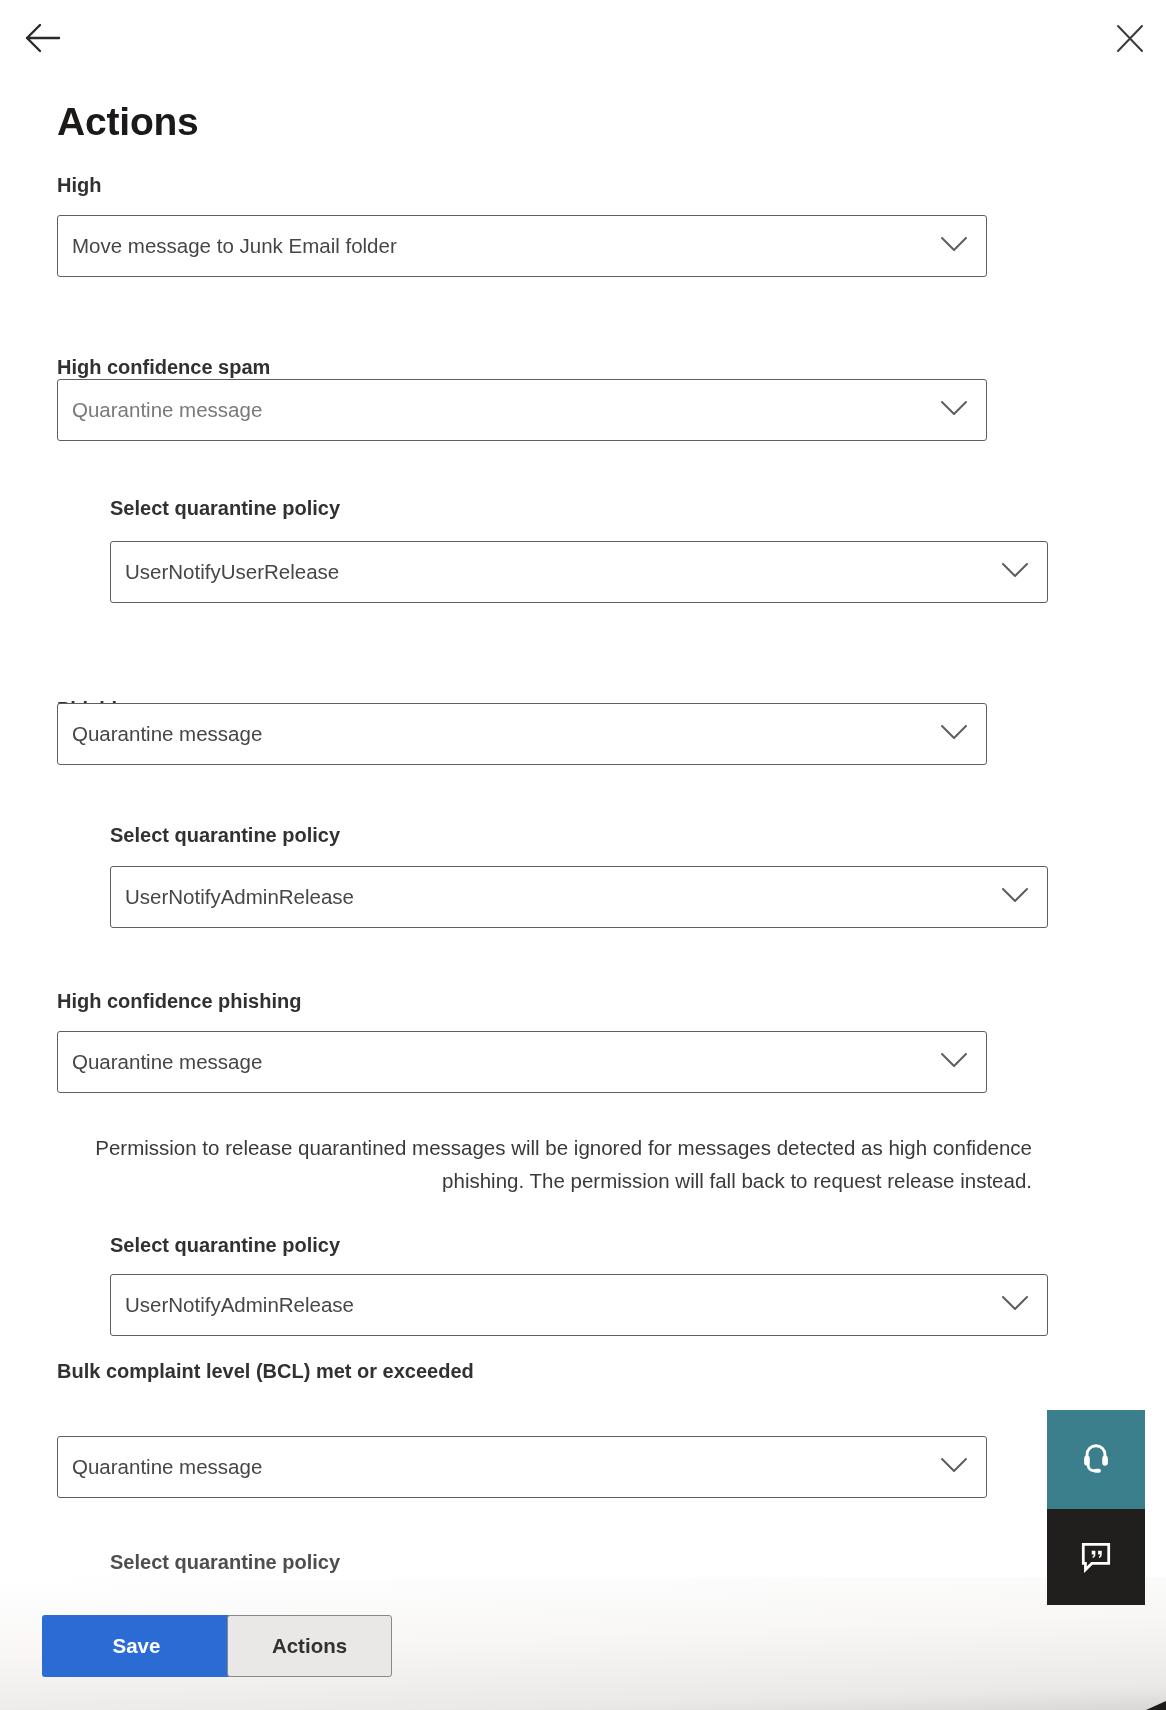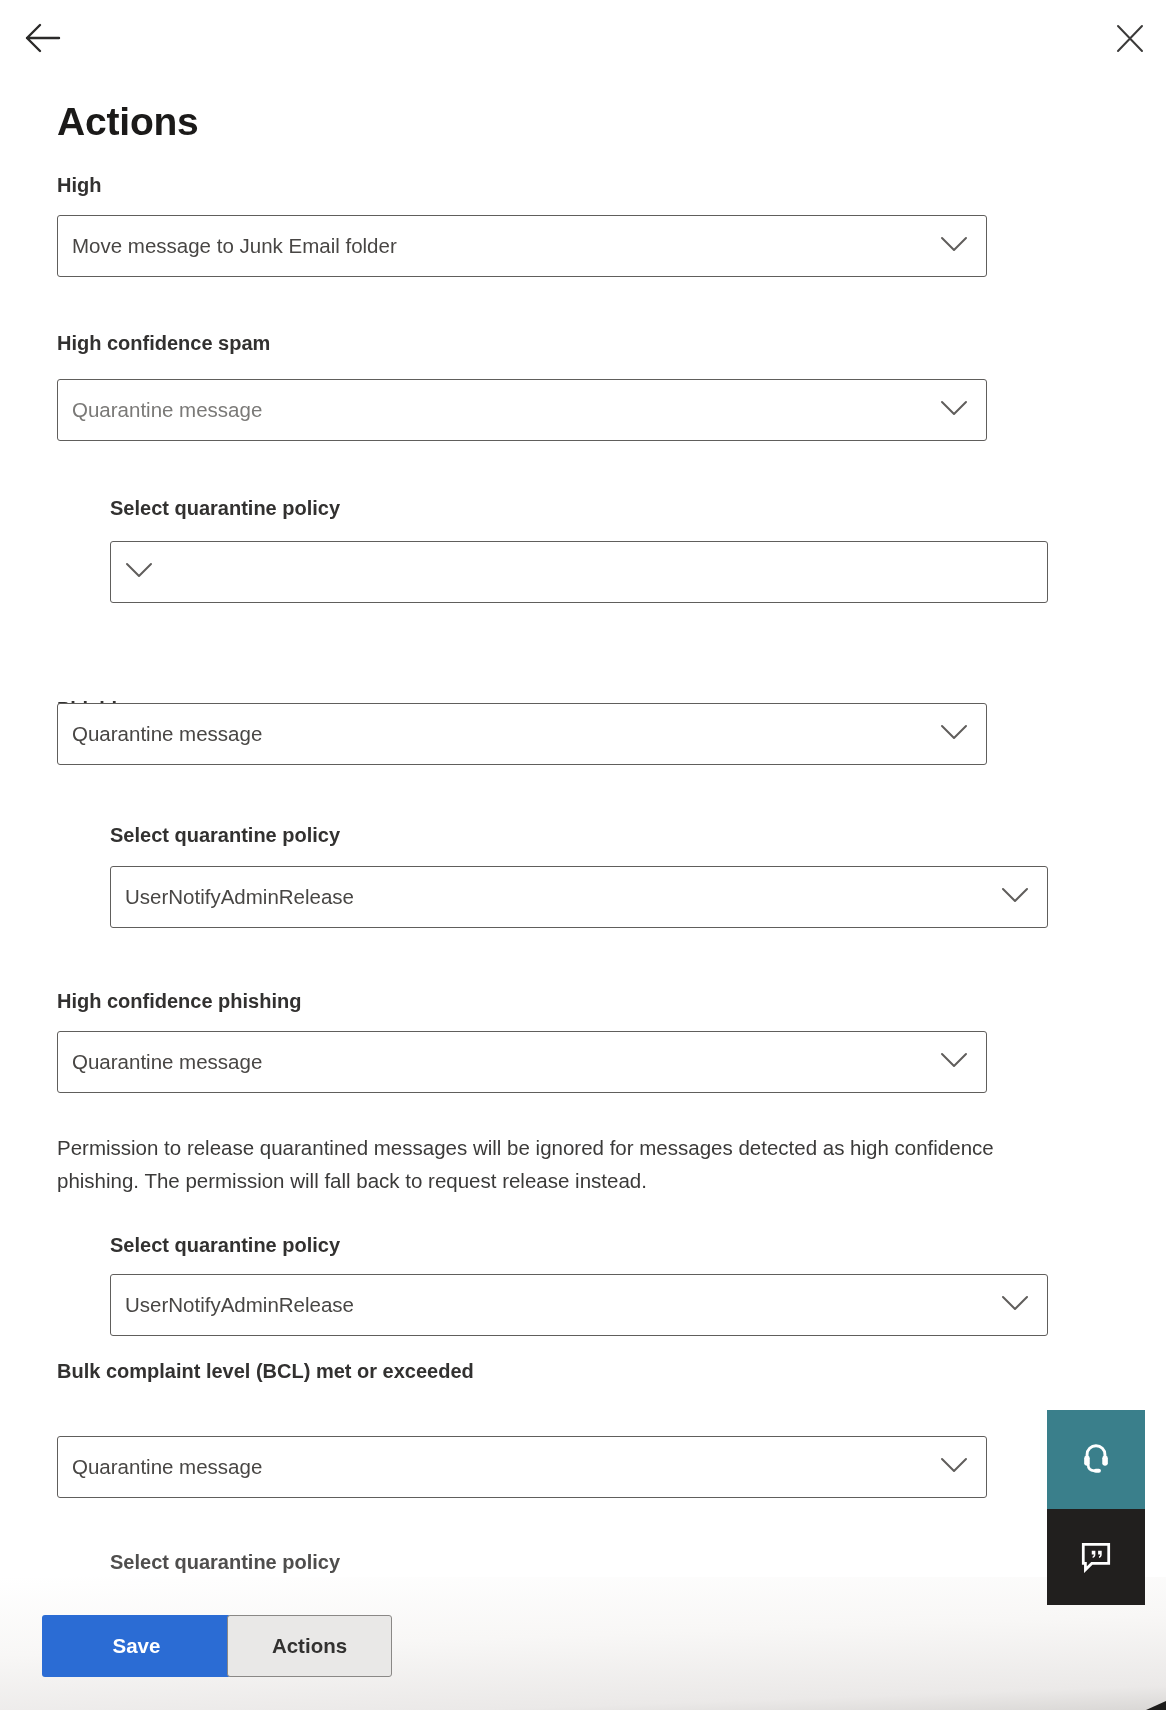--- a/index.html
+++ b/index.html
@@ -32,21 +32,21 @@
   }
   .dropdown.sub{left:110px;width:938px;}
   .dropdown .value{
     font-size:20.5px;color:#484644;flex:1 1 auto;white-space:nowrap;overflow:hidden;
   }
   .dropdown .value.muted{color:#7a7977;}
   .dropdown svg{flex:0 0 auto;}
   
   #note{
     left:57px;top:1131px;width:975px;
-    font-size:20.5px;line-height:33px;color:#3b3a39;
+    font-size:20.5px;line-height:33px;color:#3b3a39;text-align:right;
   }
   
   #truncated-label-clip{
     left:110px;top:1551px;width:420px;height:26px;overflow:hidden;
   }
   #truncated-label-clip .inner{
     font-size:20px;font-weight:600;color:#4f4e4d;white-space:nowrap;
   }
   
   #footer-shade{
@@ -97,29 +97,30 @@
 <div class="abs" id="page-title">Actions</div>
 
 <div id="fields-host">
     <div class="abs field-label" style="top: 174px;">High</div>
     <div class="abs dropdown" style="top: 215px;">
       <span class="value">Move message to Junk Email folder</span>
       <span><svg width="28" height="18" viewBox="0 0 28 18" fill="none">
           <path d="M2 3 L14 15 L26 3" stroke="#605e5c" stroke-width="2" fill="none" stroke-linecap="round" stroke-linejoin="round"></path>
         </svg></span>
     </div>
-    <div class="abs field-label" style="top: 332px;">High confidence spam</div>
+    <div class="abs field-label" style="top: 356px;">High confidence spam</div>
     <div class="abs dropdown" style="top: 379px;">
       <span class="value muted">Quarantine message</span>
       <span><svg width="28" height="18" viewBox="0 0 28 18" fill="none">
           <path d="M2 3 L14 15 L26 3" stroke="#605e5c" stroke-width="2" fill="none" stroke-linecap="round" stroke-linejoin="round"></path>
         </svg></span>
     </div>
     <div class="abs field-label sub" style="top: 497px;">Select quarantine policy</div>
     <div class="abs dropdown sub" style="top: 541px;">
+      <span class="value">UserNotifyUserRelease</span>
       <span><svg width="28" height="18" viewBox="0 0 28 18" fill="none">
           <path d="M2 3 L14 15 L26 3" stroke="#605e5c" stroke-width="2" fill="none" stroke-linecap="round" stroke-linejoin="round"></path>
         </svg></span>
     </div>
     <div class="abs field-label" style="top: 662px; margin-top: 36px;">Phishing</div>
     <div class="abs dropdown" style="top: 703px;">
       <span class="value">Quarantine message</span>
       <span><svg width="28" height="18" viewBox="0 0 28 18" fill="none">
           <path d="M2 3 L14 15 L26 3" stroke="#605e5c" stroke-width="2" fill="none" stroke-linecap="round" stroke-linejoin="round"></path>
         </svg></span>

